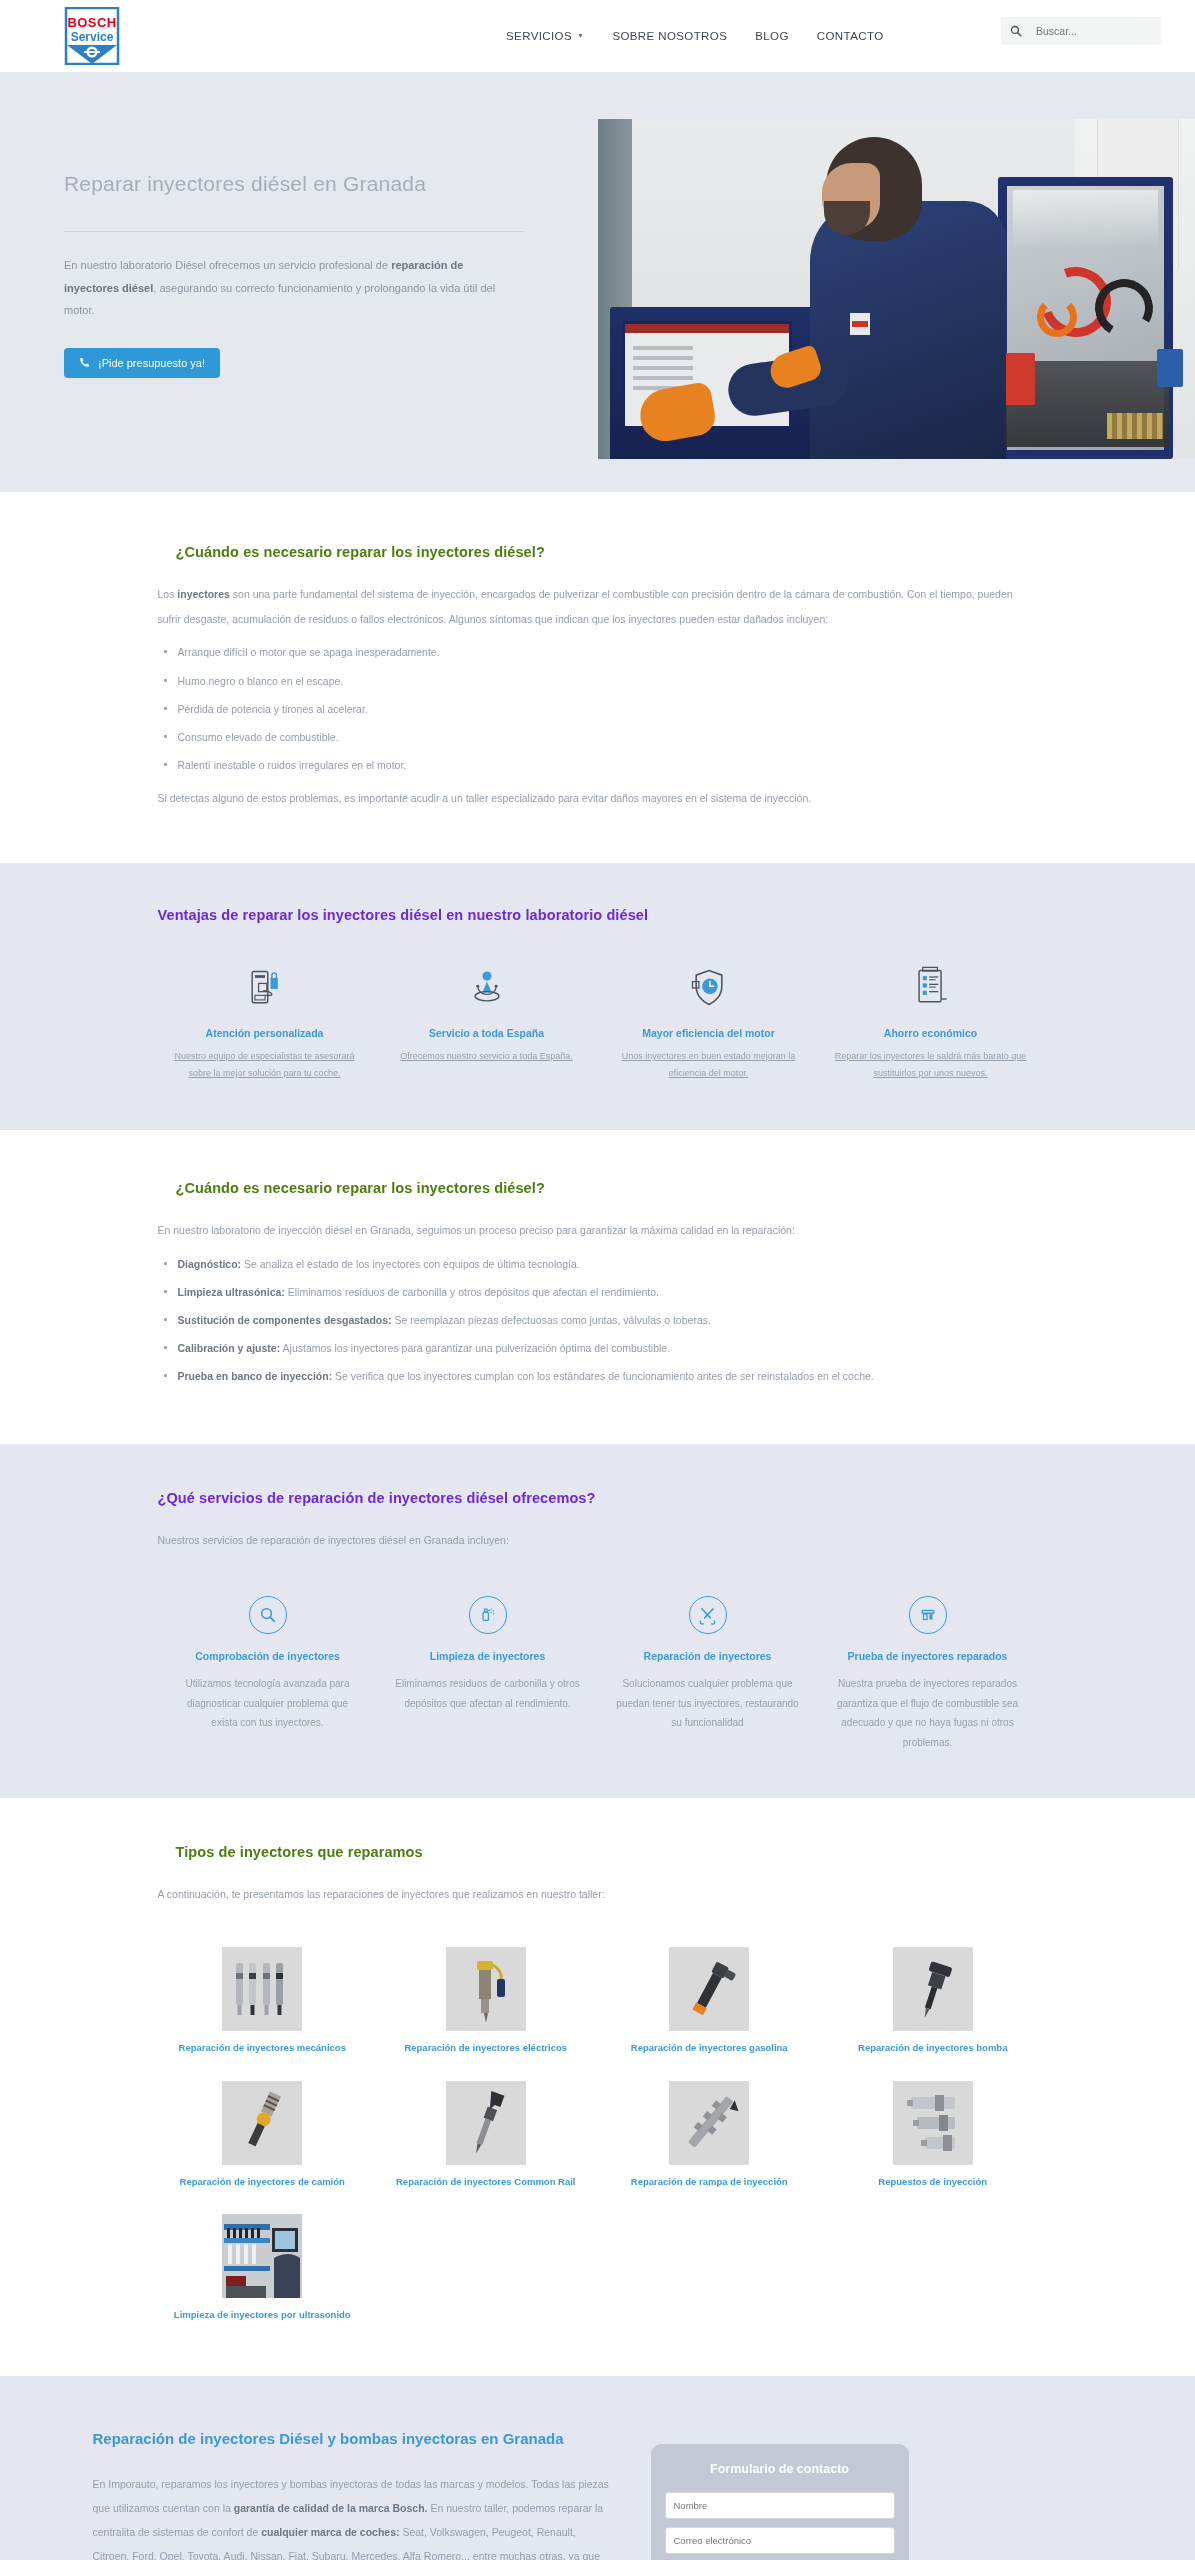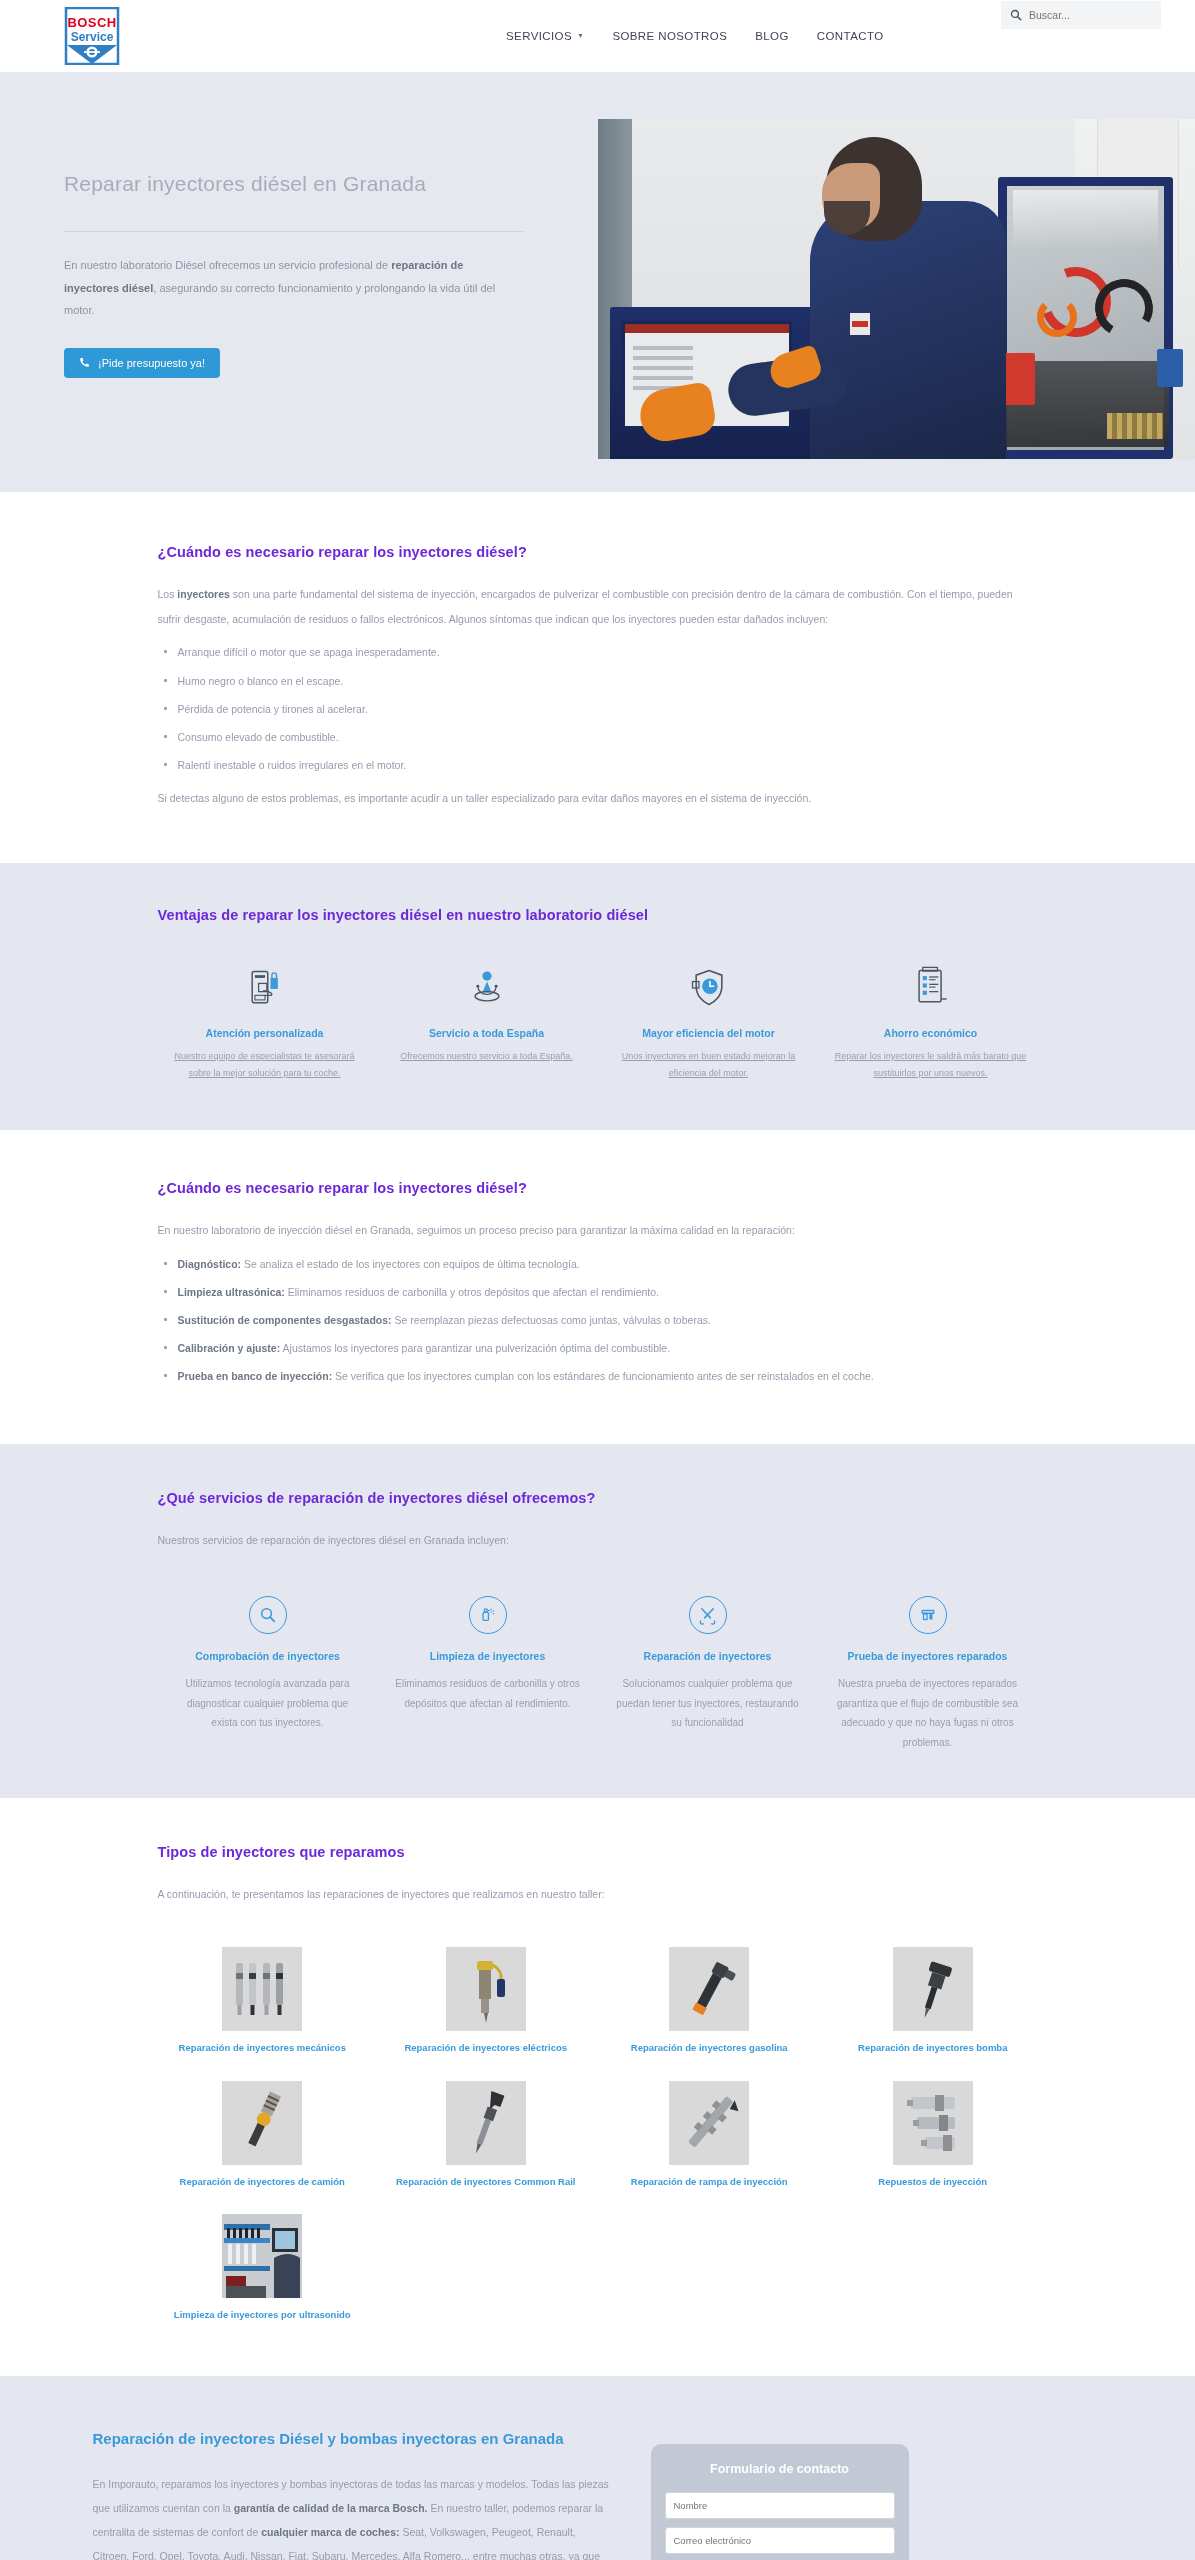--- a/index.html
+++ b/index.html
@@ -24,23 +24,23 @@
     margin-left:378px;
   }
   .nav a{
     font-size:11.5px;letter-spacing:.4px;color:#3d4654;text-decoration:none;
     font-weight:400;white-space:nowrap;
   }
   .nav .caret{
     display:inline-block;margin-left:5px;font-size:7px;color:#6a7382;vertical-align:2px;
   }
   .search-box{
-    position:absolute;right:34px;top:1px;
+    position:absolute;right:34px;top:17px;
     width:160px;height:28px;background:#f3f4f6;border-radius:2px;
-    display:flex;align-items:center;padding:0 9px;gap:7px;
+    display:flex;align-items:center;padding:0 9px;gap:14px;
   }
   .search-box .mag{flex:0 0 auto;}
   .search-box input{
     border:0;background:transparent;outline:none;font-size:10.5px;color:#a9b0ba;
     font-family:"Liberation Sans",sans-serif;width:100%;
   }
 
   
   .hero{position:relative;height:420px;background:#e6e8f0;overflow:hidden;}
   .hero-text{
@@ -127,21 +127,21 @@
 
   
   .sect{padding:0 64px;}
   .sect-inner{max-width:880px;margin:0 auto;}
   .bg-white{background:#fff;}
   .bg-grey{background:#e5e7f0;}
 
   .h2{
     font-size:14.5px;font-weight:700;letter-spacing:.1px;margin-bottom:22px;
   }
-  .h2.muted{color:#6d28d9;}
+  .h2.muted{color:#4d7c0f;margin-left:18px;}
   .h2.blue{color:#6d28d9;}
   .para{font-size:10.5px;line-height:2.35;color:#949cab;}
   .para b{color:#6e7785;font-weight:700;}
   ul.bullets{list-style:none;margin:14px 0 14px 0;}
   ul.bullets li{
     font-size:10.5px;line-height:1.35;color:#949cab;padding-left:20px;
     position:relative;margin-bottom:14px;
   }
   ul.bullets li:before{
     content:"";position:absolute;left:6px;top:5px;width:3px;height:3px;

